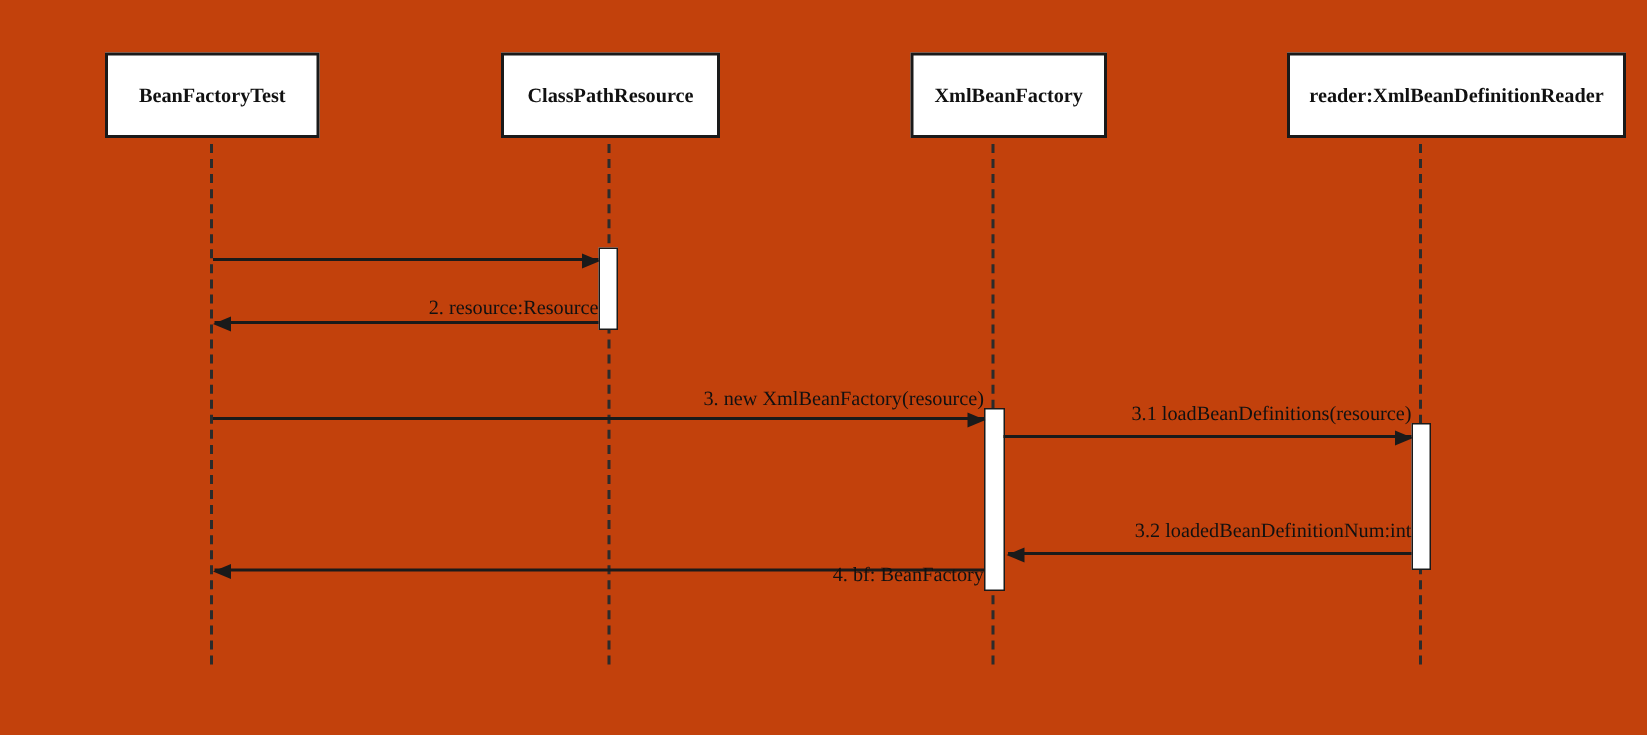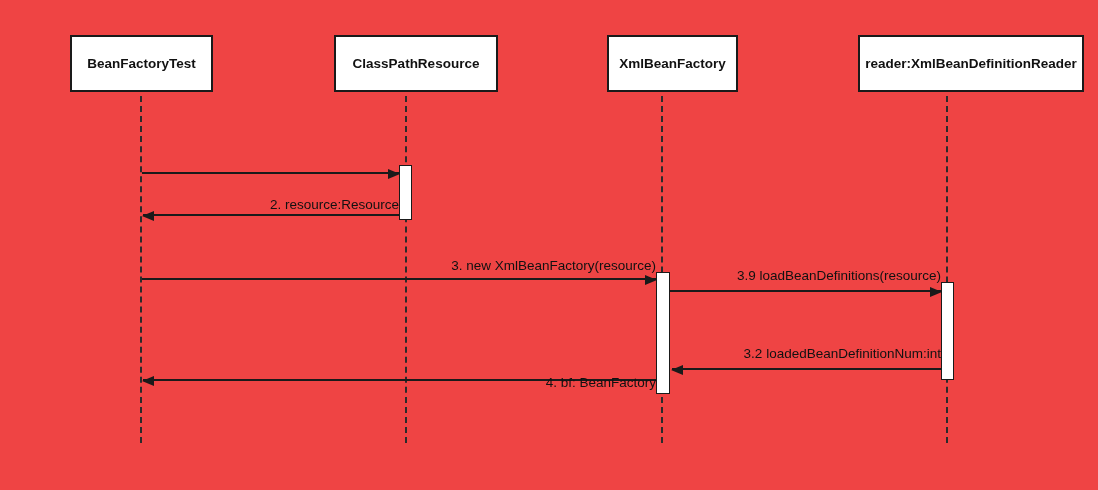--- a/index.html
+++ b/index.html
@@ -5,22 +5,23 @@
   html, body {
     margin: 0;
     padding: 0;
     background: #ffffff;
     font-family: "Liberation Sans", "DejaVu Sans", sans-serif;
   }
   #canvas {
     position: relative;
     width: 1098px;
     height: 490px;
-    background: #ef4444;
+    background: #c2410c;
     overflow: hidden;
+    font-family: Liberation Serif, serif;
   }
   .participant {
     position: absolute;
     top: 35px;
     height: 57px;
     border: 2px solid #1a1a1a;
     background: #ffffff;
     display: flex;
     align-items: center;
     justify-content: center;
@@ -80,21 +81,21 @@
   .msg-label.centered {
     text-align: right;
   }
 </style>
 </head>
 <body>
 
 <div id="canvas">
 
   <div class="participant" style="left:70px;  width:143px;">BeanFactoryTest</div>
-  <div class="participant" style="left:334px; width:164px;">ClassPathResource</div>
+  <div class="participant" style="left:334px; width:146px;">ClassPathResource</div>
   <div class="participant" style="left:607px; width:131px;">XmlBeanFactory</div>
   <div class="participant" style="left:858px; width:226px;">reader:XmlBeanDefinitionReader</div>
 
   <div class="lifeline" style="left:140px;"></div>
   <div class="lifeline" style="left:405px;"></div>
   <div class="lifeline" style="left:661px;"></div>
   <div class="lifeline" style="left:946px;"></div>
 
   <div class="activation" style="left:399px; top:165px; width:13px; height:55px;"></div>
   <div class="activation" style="left:656px; top:272px; width:14px; height:122px;"></div>
@@ -107,21 +108,21 @@
   <div class="msg-label centered" style="left:143px; top:197px; width:256px;">2. resource:Resource</div>
   <div class="message" style="left:143px; top:214px; width:256px;">
     <div class="arrowhead left"></div>
   </div>
 
   <div class="msg-label centered" style="left:142px; top:258px; width:514px;">3. new XmlBeanFactory(resource)</div>
   <div class="message" style="left:142px; top:278px; width:514px;">
     <div class="arrowhead right"></div>
   </div>
 
-  <div class="msg-label centered" style="left:669px; top:268px; width:272px;">3.9 loadBeanDefinitions(resource)</div>
+  <div class="msg-label centered" style="left:669px; top:268px; width:272px;">3.1 loadBeanDefinitions(resource)</div>
   <div class="message" style="left:669px; top:290px; width:272px;">
     <div class="arrowhead right"></div>
   </div>
 
   <div class="msg-label centered" style="left:672px; top:346px; width:269px;">3.2 loadedBeanDefinitionNum:int</div>
   <div class="message" style="left:672px; top:368px; width:269px;">
     <div class="arrowhead left"></div>
   </div>
 
   <div class="msg-label centered" style="left:143px; top:359px; width:513px;margin-top:16px;">4. bf: BeanFactory</div>

